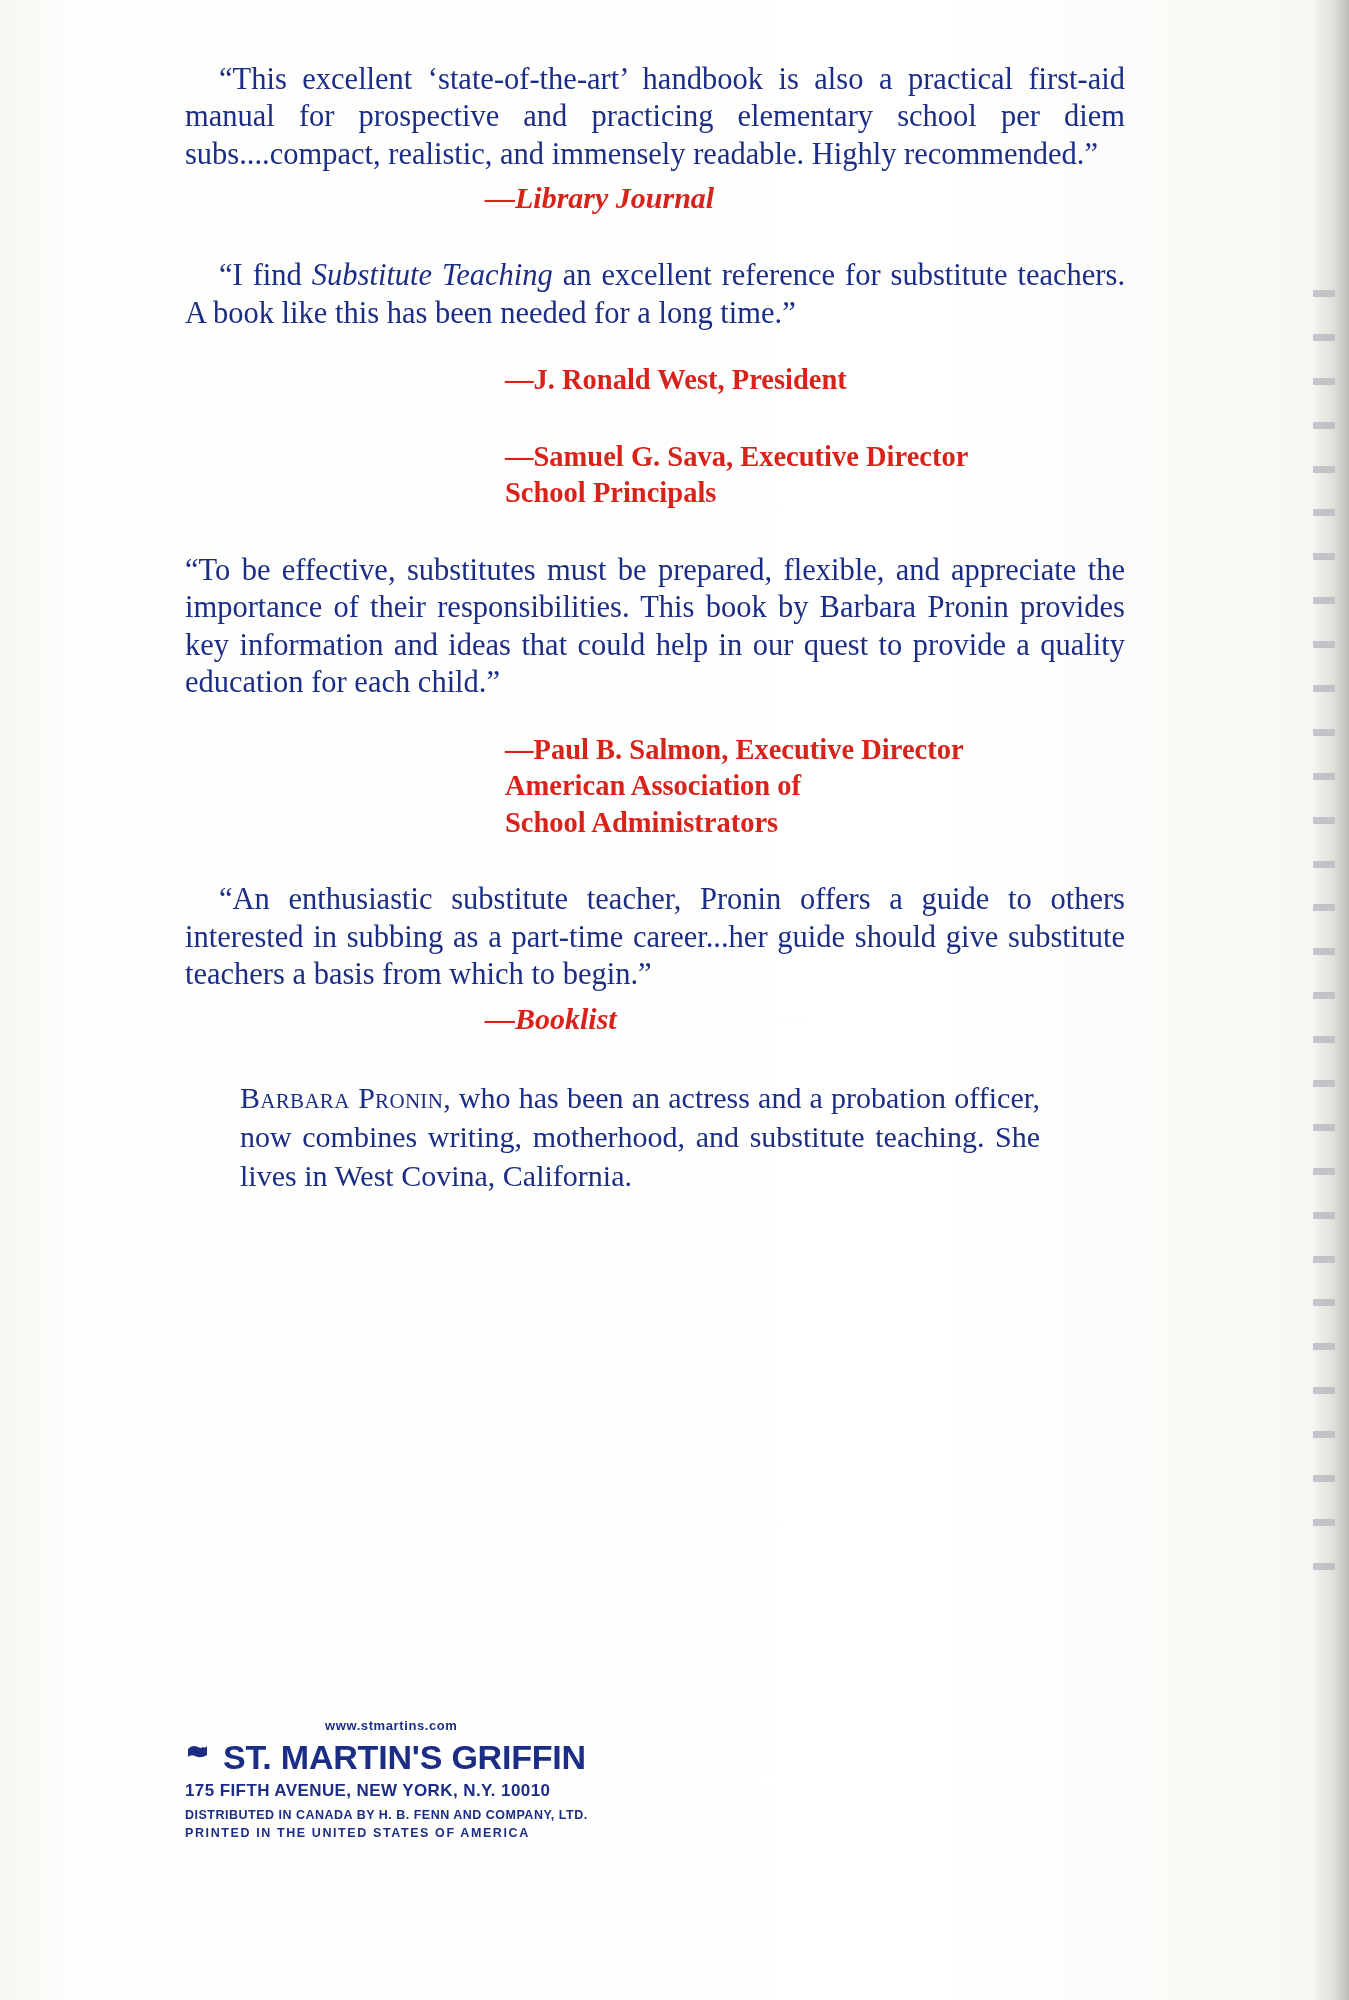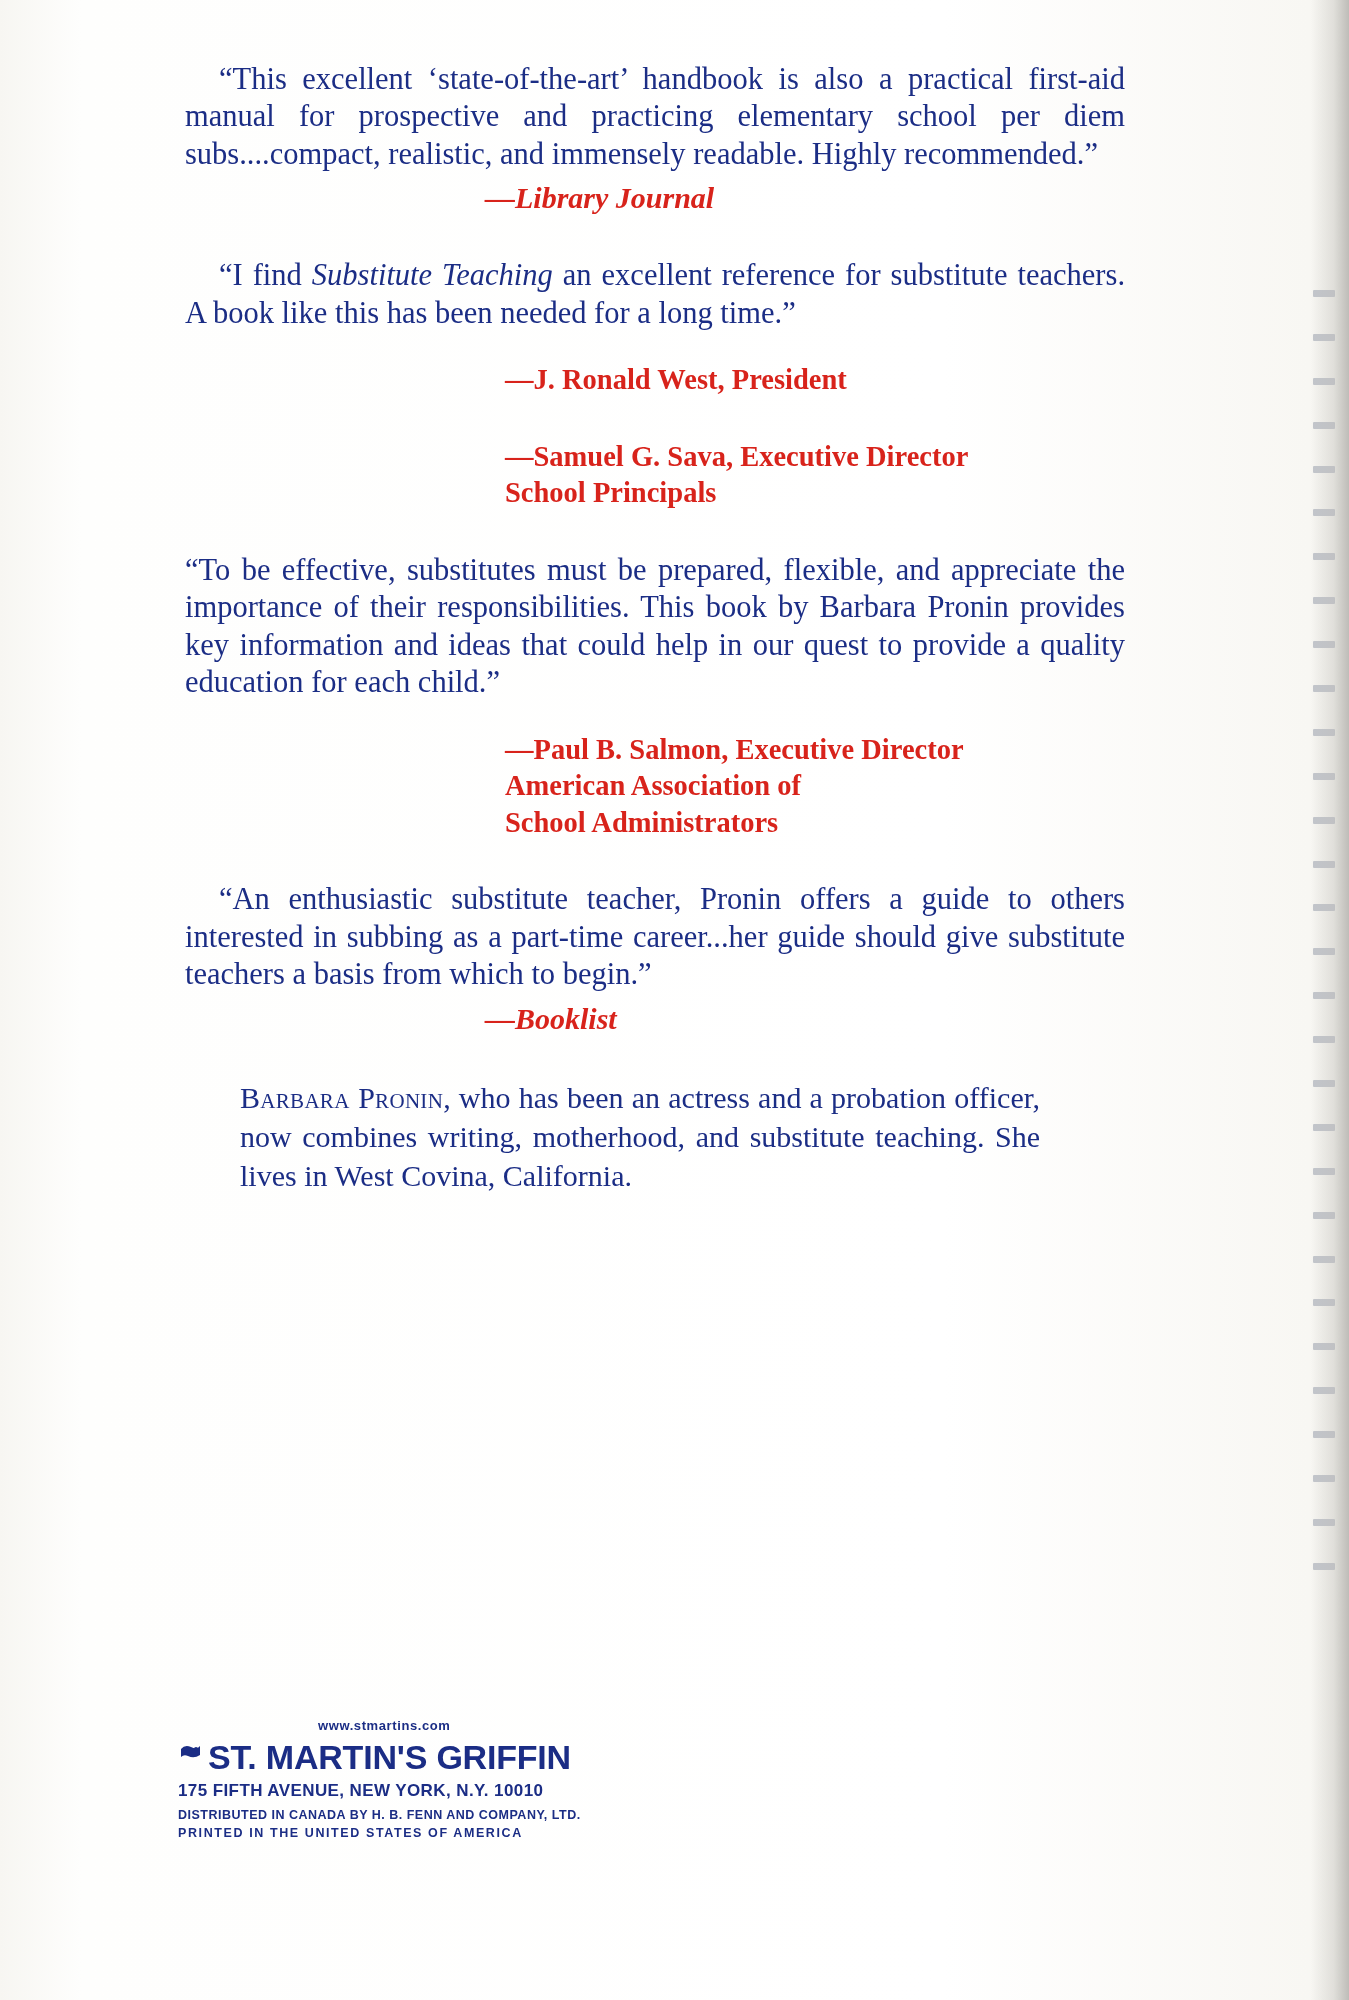--- a/index.html
+++ b/index.html
@@ -71,37 +71,37 @@
     text-align: justify;
   }
   .smallcaps {
     font-variant: small-caps;
     letter-spacing: 0.3px;
     margin-top: 24px;
   }
 
   .footer {
     position: absolute;
-    left: 178px;
+    left: 185px;
     top: 1718px;
     width: 620px;
     color: #1b2d85;
   }
   .footer-url {
     font-family: "Liberation Sans", sans-serif;
     font-weight: bold;
     font-size: 13px;
     letter-spacing: 0.6px;
     margin-left: 140px;
     margin-bottom: 5px;
   }
   .publisher-row {
     display: flex;
     align-items: center;
-    gap: 4px;
+    gap: 12px;
   }
   .logo-mark {
     width: 26px;
     height: 30px;
     position: relative;
     flex: 0 0 auto;
   }
   .logo-mark svg { display: block; }
   .publisher-name {
     font-family: "Liberation Sans", sans-serif;

